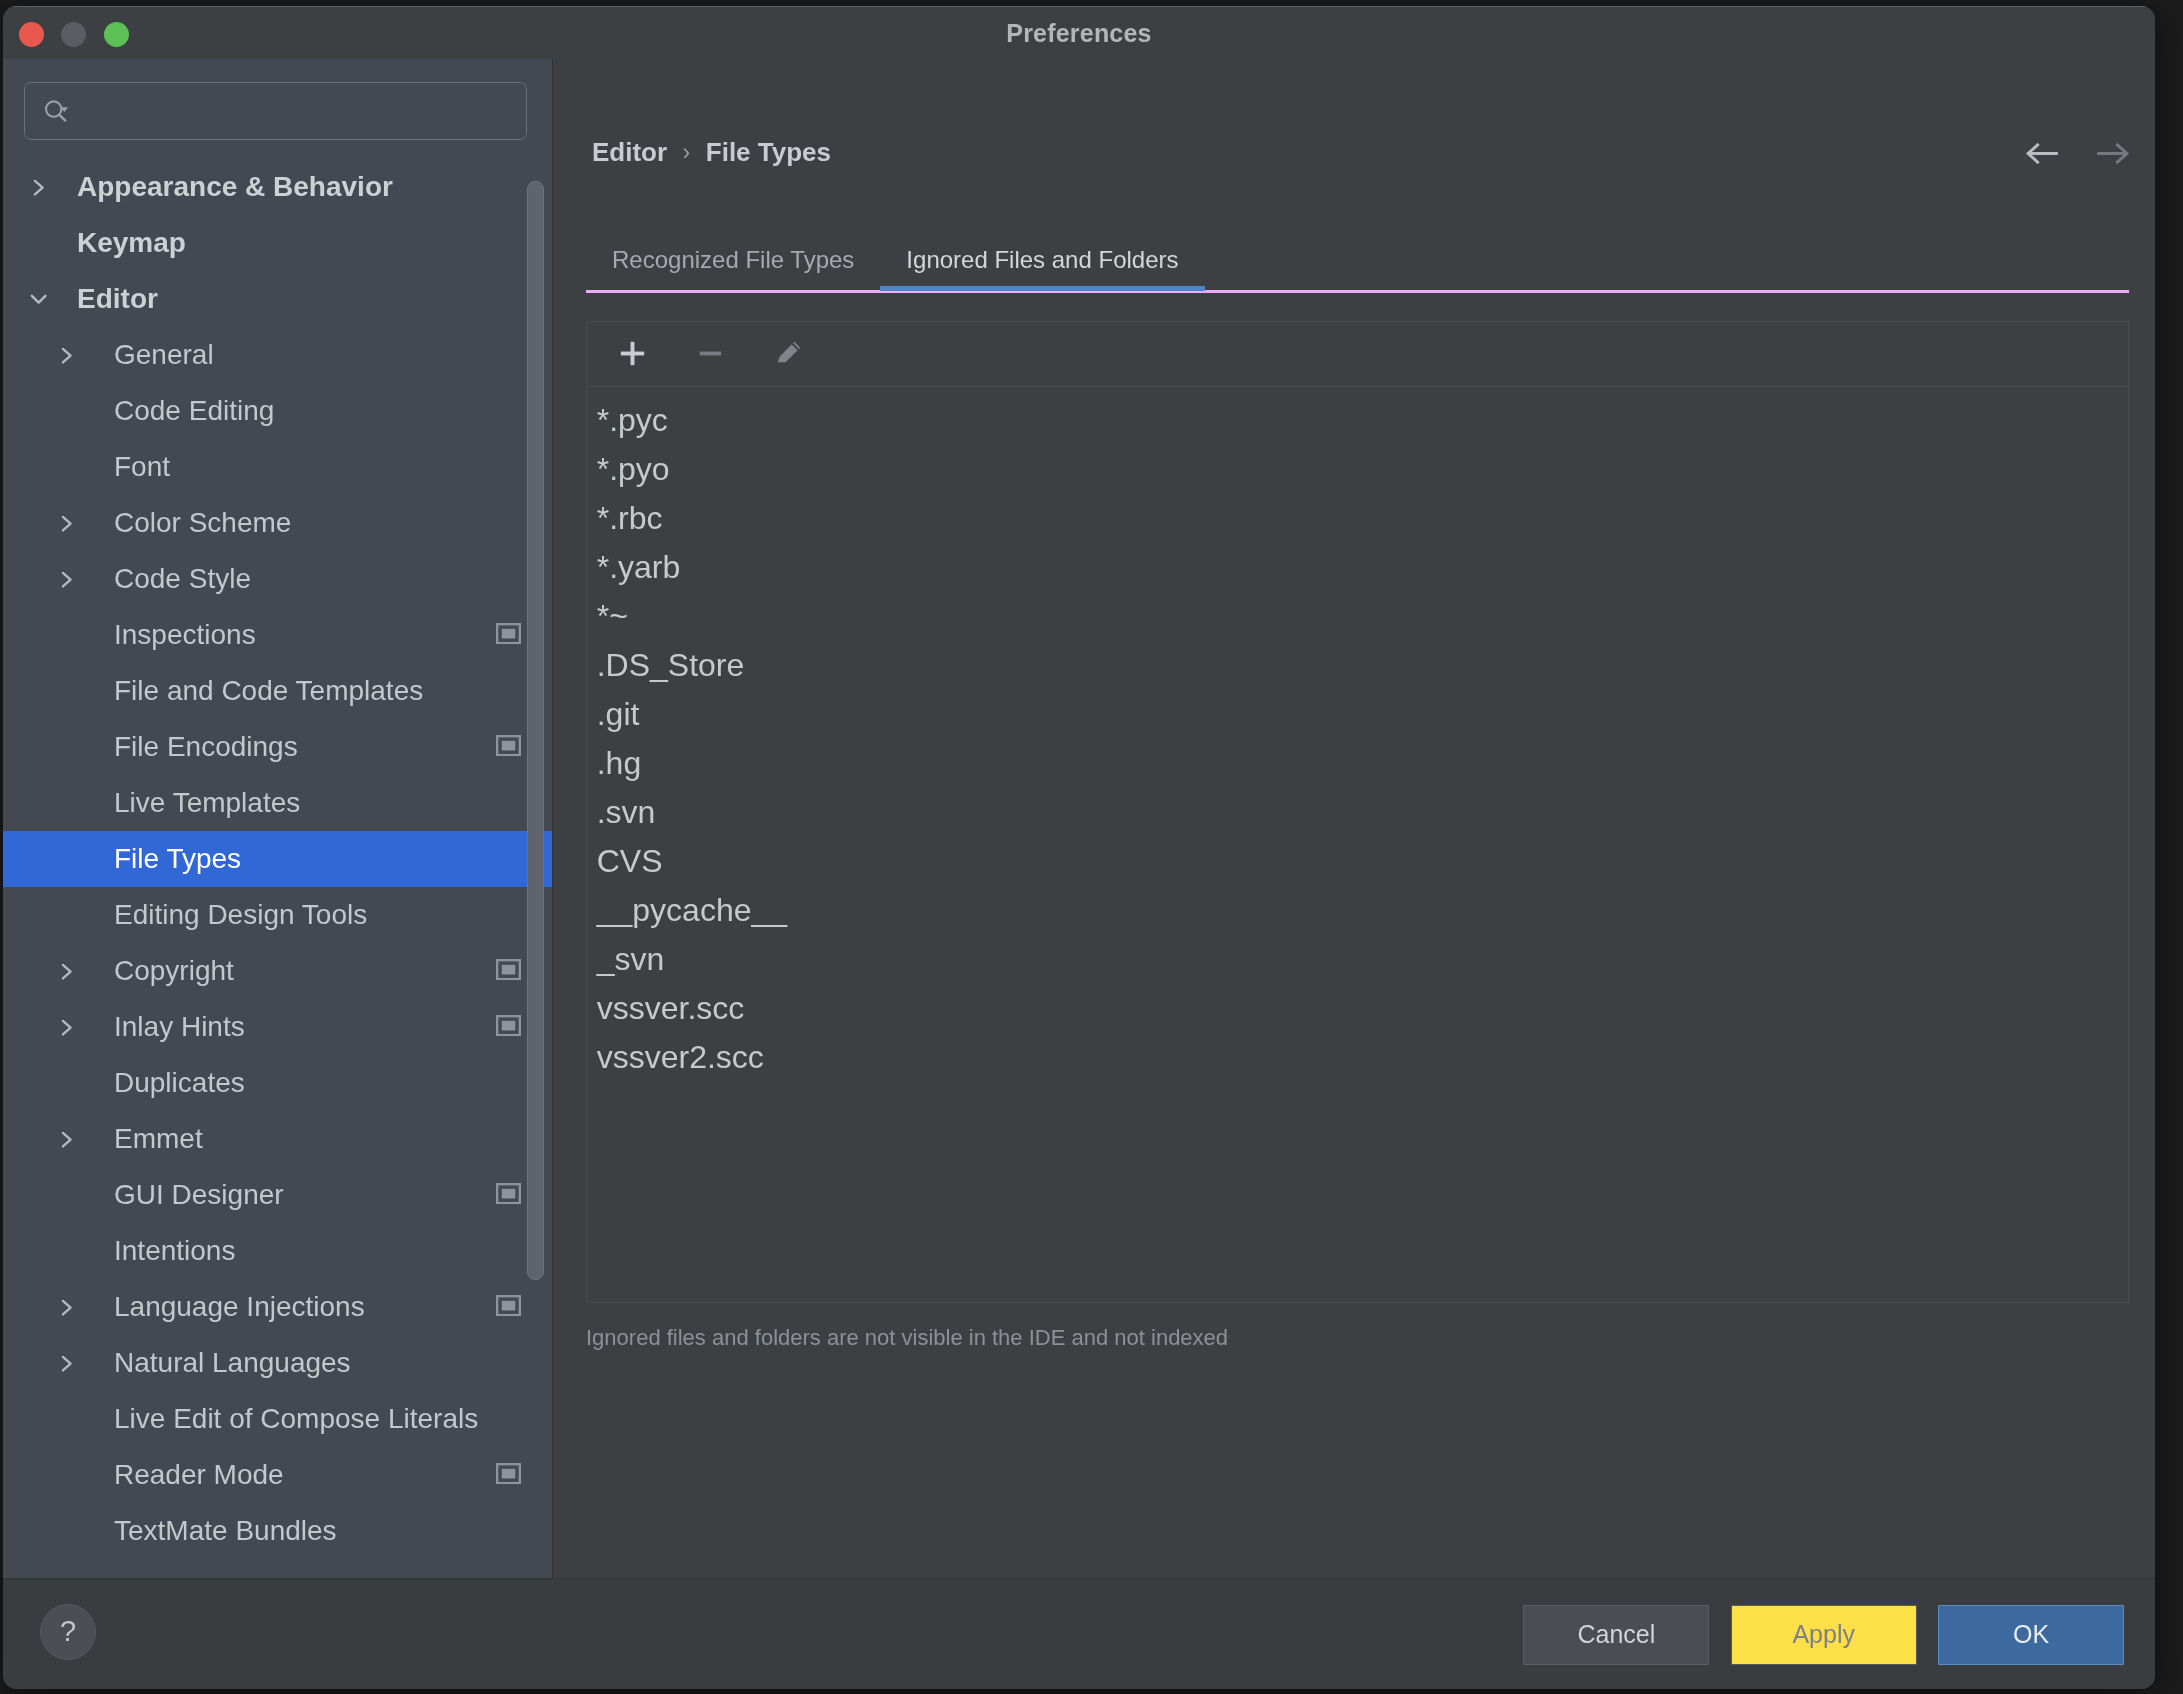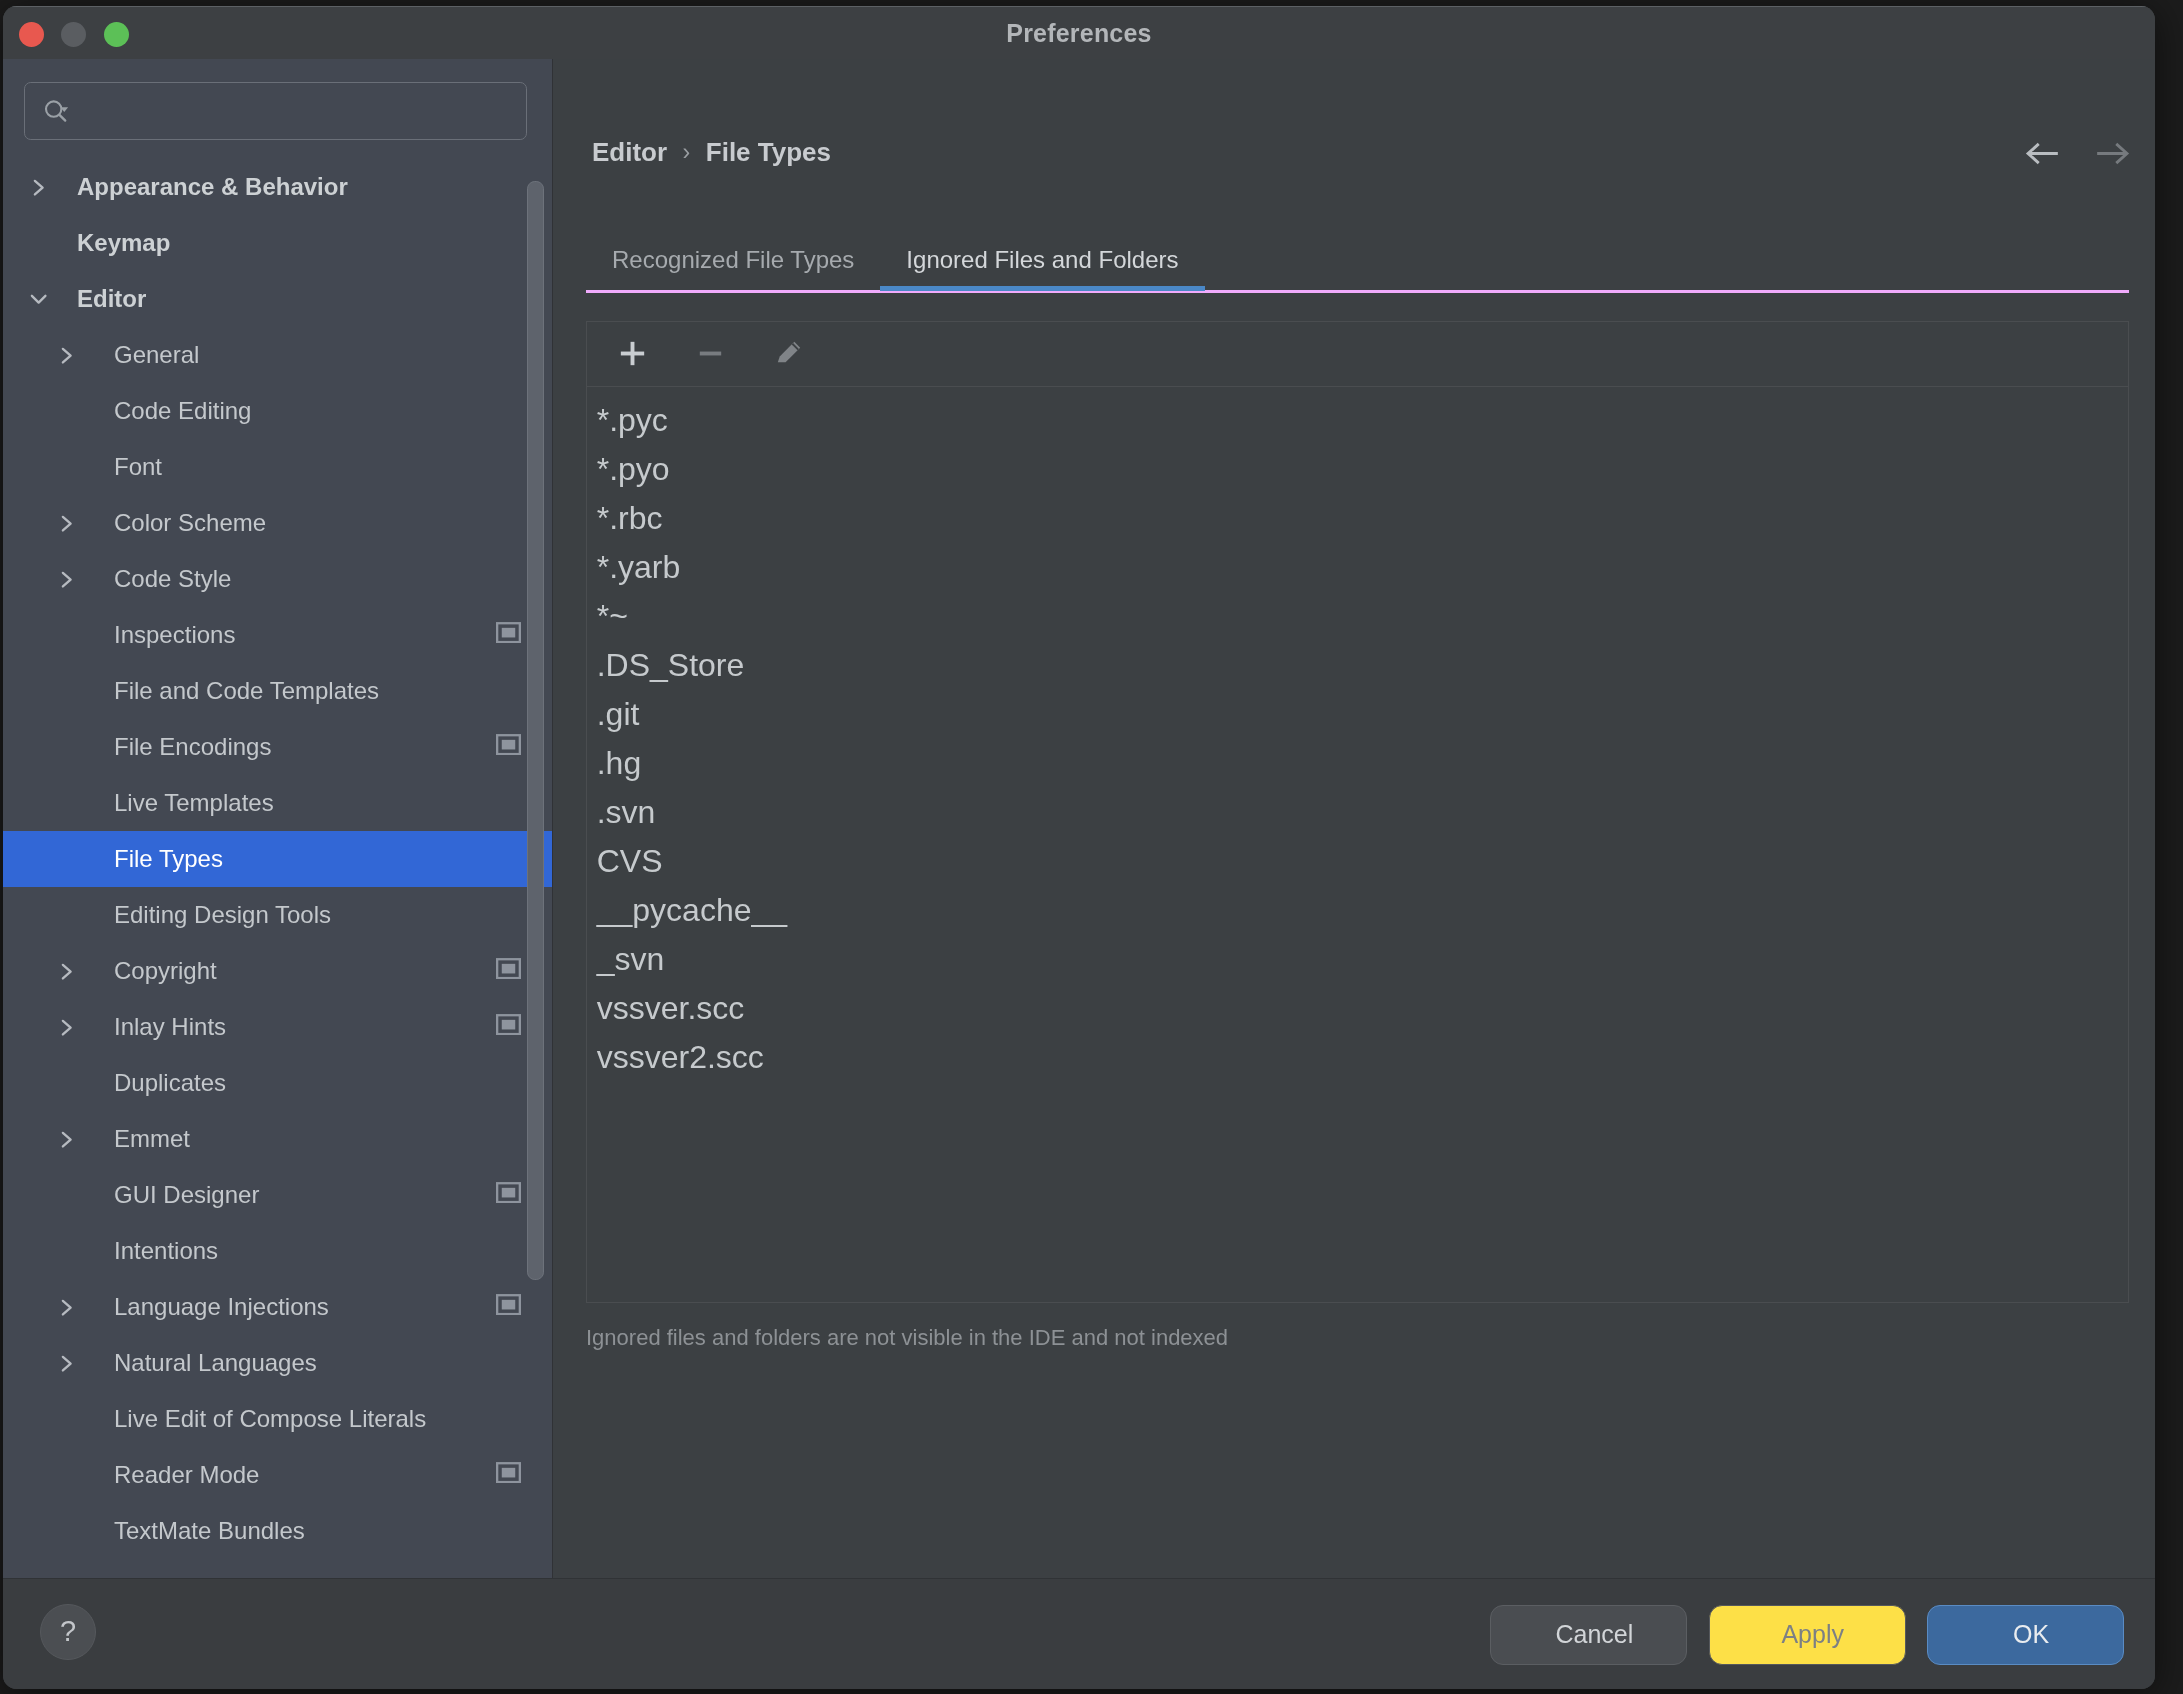--- a/index.html
+++ b/index.html
@@ -73,21 +73,21 @@
     background: transparent; border: none; outline: none;
     color: #cfd2d6; font-size: 21.3px;
     font-family: "Liberation Sans", sans-serif;
   }
 
   .tree { position: relative; margin-top: 9.7px; }
   .tree-item {
     position: relative;
     height: 56px;
     display: flex; align-items: center;
-    font-size: 24px;
+    font-size: 28px;
     color: #c4c8cc;
     white-space: nowrap;
     cursor: default;
   }
   .tree-item.bold { font-weight: bold; color: #cdd1d4; }
   .tree-item.selected { background: #3267d6; }
   .tree-item.selected .label { color: #ffffff; }
   .chevron {
     position: absolute;
     width: 21.3px; height: 21.3px;
@@ -208,25 +208,24 @@
     font-size: 29px;
     display: flex; align-items: center; justify-content: center;
     cursor: default;
   }
   .btns {
     position: absolute; right: 31px; top: 26px;
     display: flex; gap: 21.3px;
   }
   .btn {
     min-width: 184px; height: 58px;
-    border-radius: 13px;
+    border-radius: 1px;
     font-size: 25px;
     display: flex; align-items: center; justify-content: center;
     cursor: default;
-    padding-left: 11px;
   }
   .btn.secondary {
     background: #4a4d51;
     border: 1px solid #5b5e62;
     color: #d2d5d8;
   }
   .btn.disabled {
     background: #fde047;
     border: 1px solid #55585c;
     color: #7d8084;

